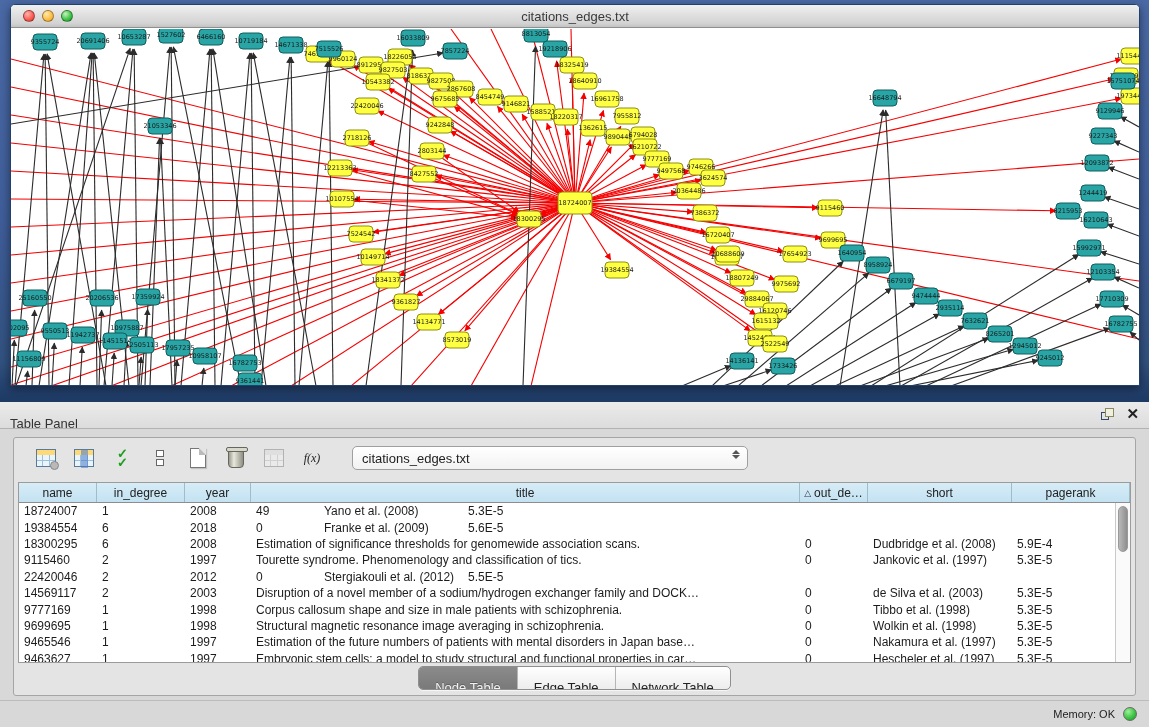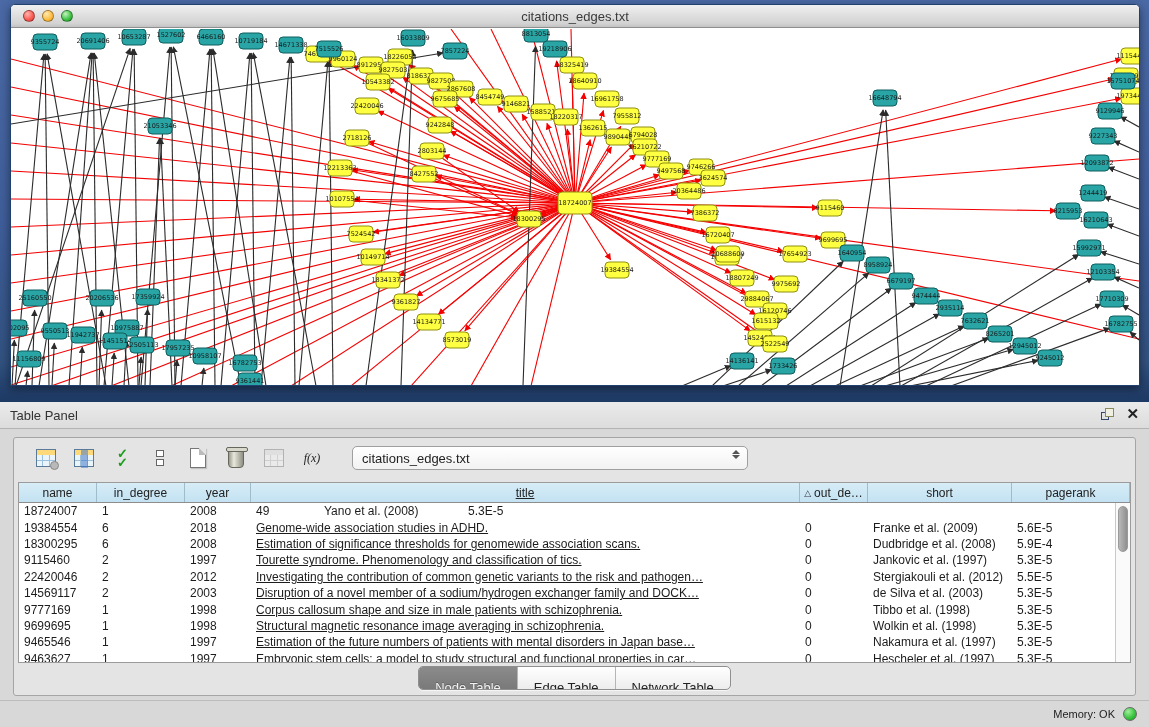--- a/index.html
+++ b/index.html
@@ -22,21 +22,21 @@
   .tl.yellow { left:31px; background:radial-gradient(circle at 35% 30%,#ffe9b0,#fdbc40 60%,#df9b23); }
   .tl.green  { left:50px; background:radial-gradient(circle at 35% 30%,#c4f2bd,#3ac143 60%,#23952e); }
   .canvas { position:absolute; left:0; top:24px; right:0; bottom:0; background:#ffffff; }
   .canvas svg { display:block; }
   .gnode-label { font-family:"DejaVu Sans", sans-serif; font-size:6.5px; fill:#1a1a1a; }
 
   
   .tablepanel { position:absolute; left:0; top:402px; width:1149px; height:325px; background:#d8d8d8; }
   .panel-header { height:27px; background:linear-gradient(180deg,#ebebeb,#dcdcdc);
     border-bottom:1px solid #b3b3b3; position:relative; }
-  .panel-header .ptitle { position:absolute; left:10px; top:6px; font-size:13px; color:#333; }
+  .panel-header .ptitle { position:absolute; left:10px; top:14px; font-size:13px; color:#333; }
   .ph-icons { position:absolute; right:10px; top:4px; display:flex; gap:10px; align-items:center; }
   .float-ic { width:16px; height:16px; position:relative; cursor:default; }
   .float-ic .sq1 { position:absolute; left:1px; top:6px; width:8px; height:8px; border:1px solid #30476e; background:transparent; }
   .float-ic .sq2 { position:absolute; left:5px; top:2px; width:9px; height:9px; border:1px solid #8a8a5a; background:#efefe2; }
   .close-ic { font-size:15px; font-weight:bold; color:#222; line-height:16px; }
 
   .panel-body { position:absolute; left:0; top:27px; right:0; bottom:27px; background:#d8d8d8; }
   .inner { position:absolute; left:13px; top:8px; right:13px; bottom:4px;
     background:#e4e4e4; border:1px solid #a5a5a5; border-radius:3px; }
 
@@ -77,21 +77,21 @@
   .tablewrap { position:absolute; left:4px; right:4px; top:44px; bottom:32px;
       background:#fff; border:1px solid #9b9b9b; display:flex; flex-direction:column; overflow:hidden; }
   .thead { display:flex; height:20px; background:linear-gradient(180deg,#d7ecf7,#c3e2f2);
       border-bottom:1px solid #8d8d8d; flex:0 0 auto; }
   .thead .cell { display:flex; align-items:center; justify-content:center; font-size:12px; color:#222;
       border-right:1px solid #9fbccb; height:100%; gap:3px; }
   .sortglyph { font-size:9px; color:#334; }
   .rowsarea { flex:1 1 auto; position:relative; overflow:hidden; }
   .trow { display:flex; height:16.4px; align-items:center; }
   .trow .cell { font-size:12px; color:#1c1c1c; padding-left:5px; white-space:nowrap; overflow:hidden; height:100%; display:flex; align-items:center; }
-  .c0{width:78px;} .c1{width:88px;} .c2{width:66px;} .c3{flex:1 1 auto; min-width:0;text-decoration:underline;}
+  .c0{width:78px;} .c1{width:88px;} .c2{width:66px;} .c3{flex:1 1 auto; min-width:0;}
   .c4{width:68px;} .c5{width:144px;} .c6{width:118px;}
   .vscroll { position:absolute; right:0; top:20px; bottom:0; width:15px;
       background:#fafafa; border-left:1px solid #c9c9c9; }
   .vthumb { position:absolute; left:2px; top:3px; width:10px; height:46px; border-radius:6px;
       background:linear-gradient(90deg,#b9b9b9,#8f8f8f); border:1px solid #9a9a9a; }
 
   
   .tabbar { position:absolute; left:0; right:0; bottom:5px; height:24px; display:flex; justify-content:center; }
   .seg { display:flex; border:1px solid #8f8f8f; border-radius:5px; overflow:hidden;
       background:linear-gradient(180deg,#ffffff,#ededed); box-shadow:0 1px 1px rgba(255,255,255,.7); }
@@ -603,21 +603,20 @@
               <div class="cell c1">1</div>
               <div class="cell c2">2008</div>
               <div class="cell c4">49</div>
               <div class="cell c5">Yano et al. (2008)</div>
               <div class="cell c6">5.3E-5</div>
             </div>
             <div class="trow">
               <div class="cell c0">19384554</div>
               <div class="cell c1">6</div>
               <div class="cell c2">2018</div>
-              <div class="cell c3">Genome-wide association studies in ADHD.</div>
               <div class="cell c4">0</div>
               <div class="cell c5">Franke et al. (2009)</div>
               <div class="cell c6">5.6E-5</div>
             </div>
             <div class="trow">
               <div class="cell c0">18300295</div>
               <div class="cell c1">6</div>
               <div class="cell c2">2008</div>
               <div class="cell c3">Estimation of significance thresholds for genomewide association scans.</div>
               <div class="cell c4">0</div>
@@ -630,21 +629,20 @@
               <div class="cell c2">1997</div>
               <div class="cell c3">Tourette syndrome. Phenomenology and classification of tics.</div>
               <div class="cell c4">0</div>
               <div class="cell c5">Jankovic et al. (1997)</div>
               <div class="cell c6">5.3E-5</div>
             </div>
             <div class="trow">
               <div class="cell c0">22420046</div>
               <div class="cell c1">2</div>
               <div class="cell c2">2012</div>
-              <div class="cell c3">Investigating the contribution of common genetic variants to the risk and pathogen…</div>
               <div class="cell c4">0</div>
               <div class="cell c5">Stergiakouli et al. (2012)</div>
               <div class="cell c6">5.5E-5</div>
             </div>
             <div class="trow">
               <div class="cell c0">14569117</div>
               <div class="cell c1">2</div>
               <div class="cell c2">2003</div>
               <div class="cell c3">Disruption of a novel member of a sodium/hydrogen exchanger family and DOCK…</div>
               <div class="cell c4">0</div>

